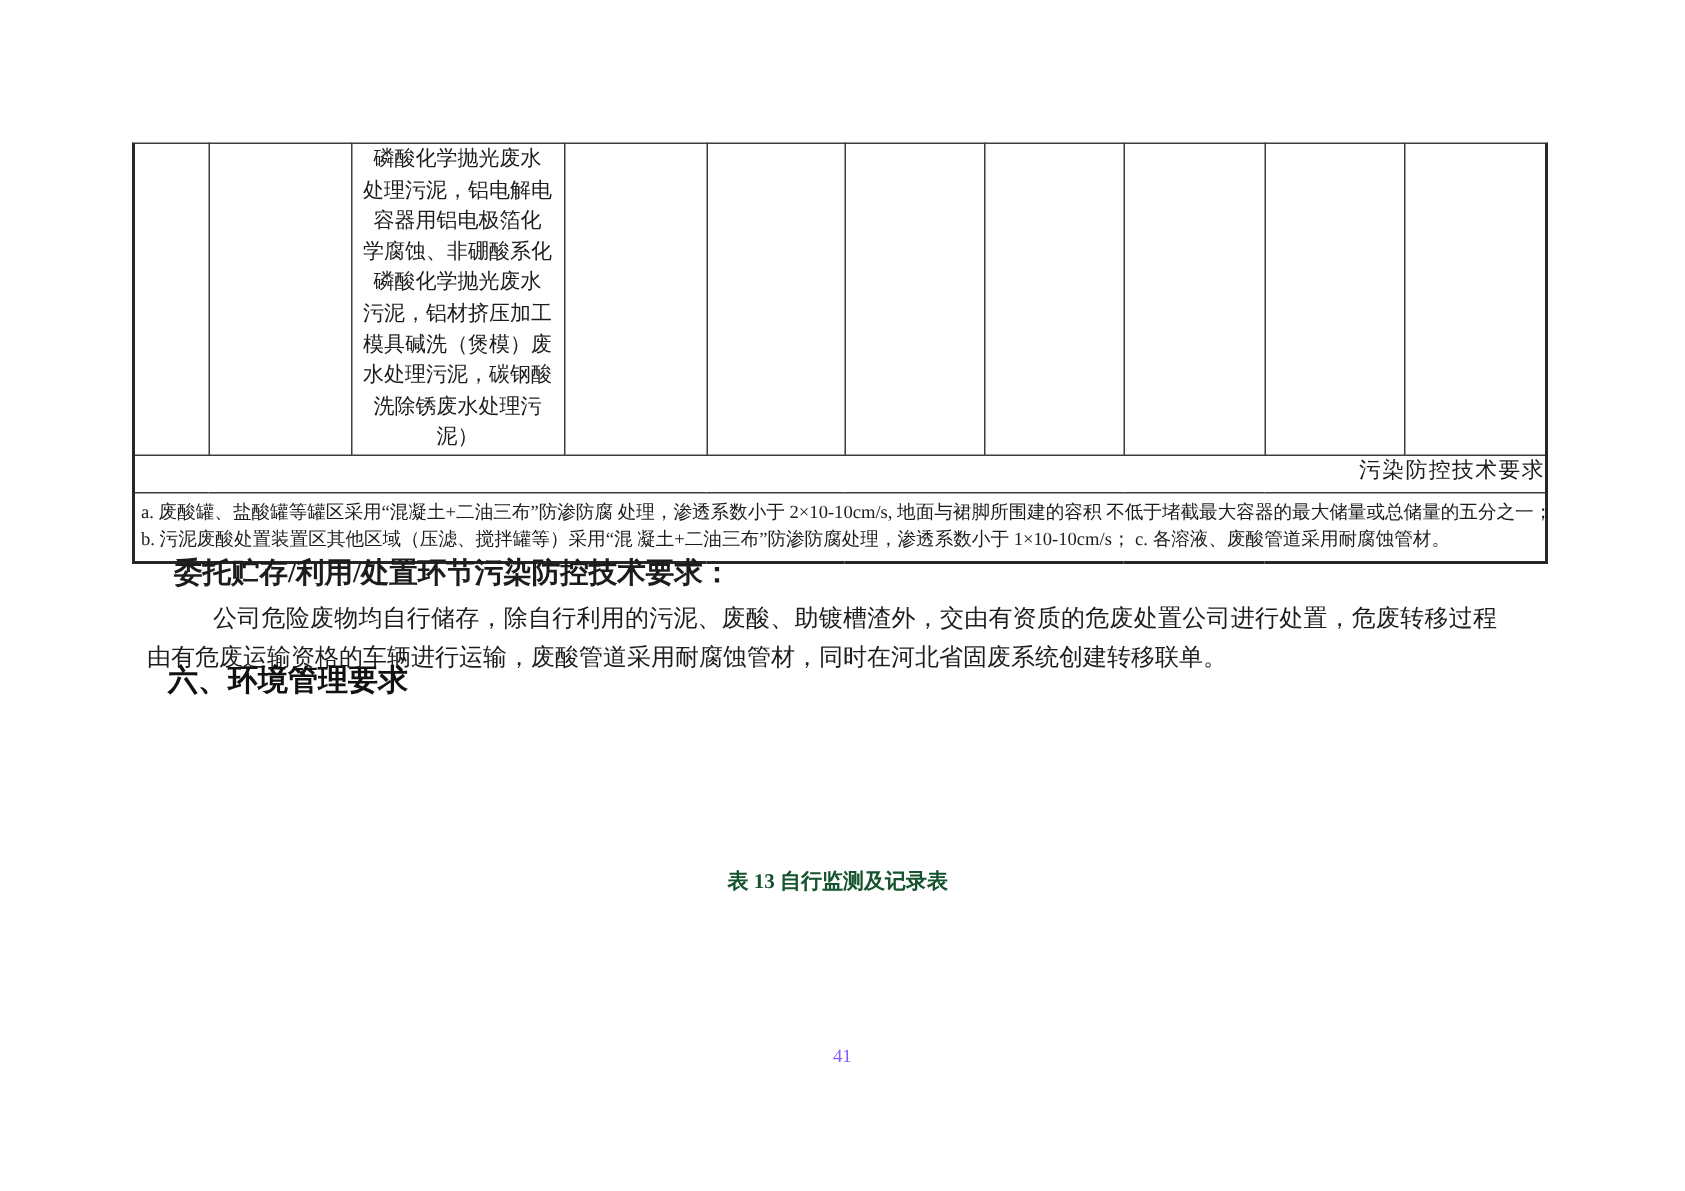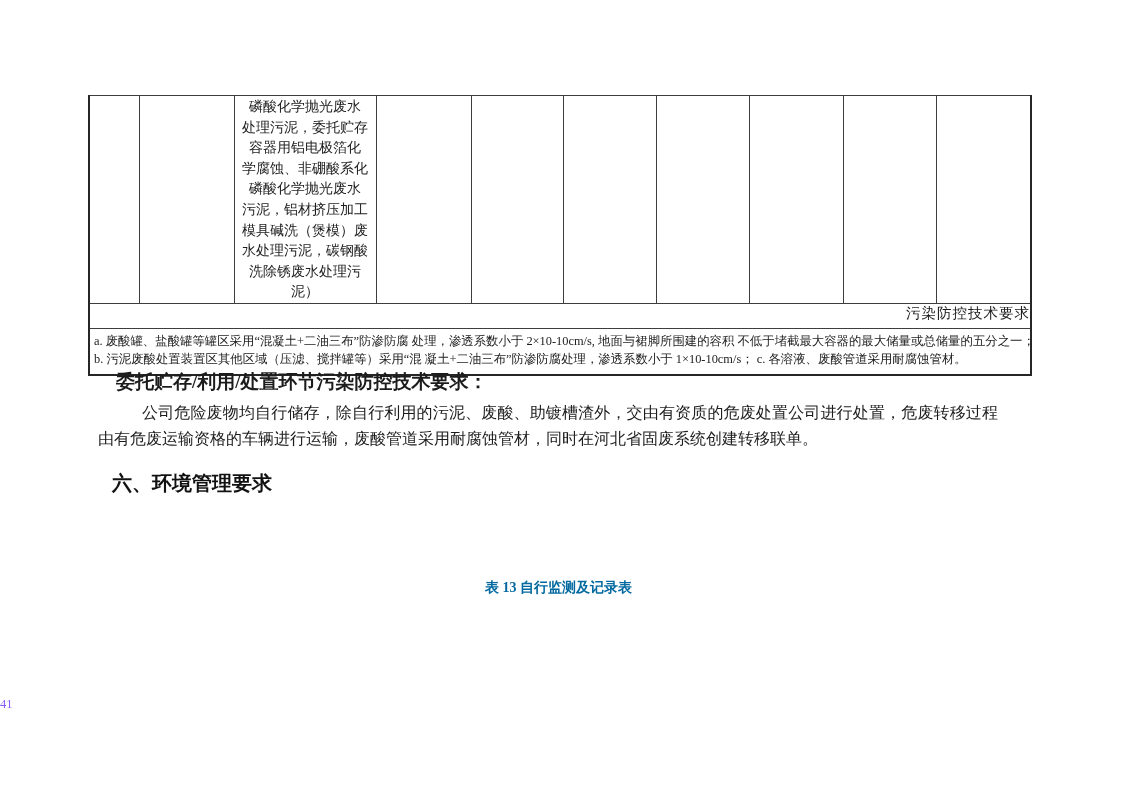--- a/index.html
+++ b/index.html
@@ -69,21 +69,21 @@
     width: 900px;
     font-size: 16px;
     line-height: 26px;
     text-indent: 44px;
     text-align: justify;
   }
 
   .heading-main {
     position: absolute;
     left: 112px;
-    top: 470px;
+    top: 440px;
     font-size: 20px;
     font-weight: bold;
     font-family: "Liberation Sans", "DejaVu Sans", sans-serif;
     white-space: nowrap;
     color: #111111;
   }
   .heading-sub {
     position: absolute;
     left: 114px;
     top: 526px;
@@ -93,28 +93,28 @@
     white-space: nowrap;
     color: #111111;
   }
   .table-caption {
     position: absolute;
     left: 485px;
     top: 579px;
     font-size: 14px;
     font-weight: bold;
     white-space: nowrap;
-    color: #0369a1;
+    color: #14532d;
   }
   .page-number {
     position: absolute;
     left: 0;
     top: 697px;
     width: 100%;
-    text-align: left;
+    text-align: center;
     font-size: 12.5px;
     color: #8b5cf6;
   }
 </style>
 </head>
 <body>
 
 <div class="page">
 
   <table class="cont-table">
@@ -130,21 +130,21 @@
         <col style="width:93px">
       <col style="width:95px">
     </colgroup>
     <tbody>
       <tr style="height:208px">
         <td></td>
         <td></td>
         <td class="waste-cell">
           <div class="waste-lines">
               <div>磷酸化学抛光废水</div>
-              <div>处理污泥，委托贮存</div>
+              <div>处理污泥，铝电解电</div>
               <div>容器用铝电极箔化</div>
               <div>学腐蚀、非硼酸系化</div>
               <div>磷酸化学抛光废水</div>
               <div>污泥，铝材挤压加工</div>
               <div>模具碱洗（煲模）废</div>
               <div>水处理污泥，碳钢酸</div>
               <div>洗除锈废水处理污</div>
               <div>泥）</div>
             </div>
         </td>

